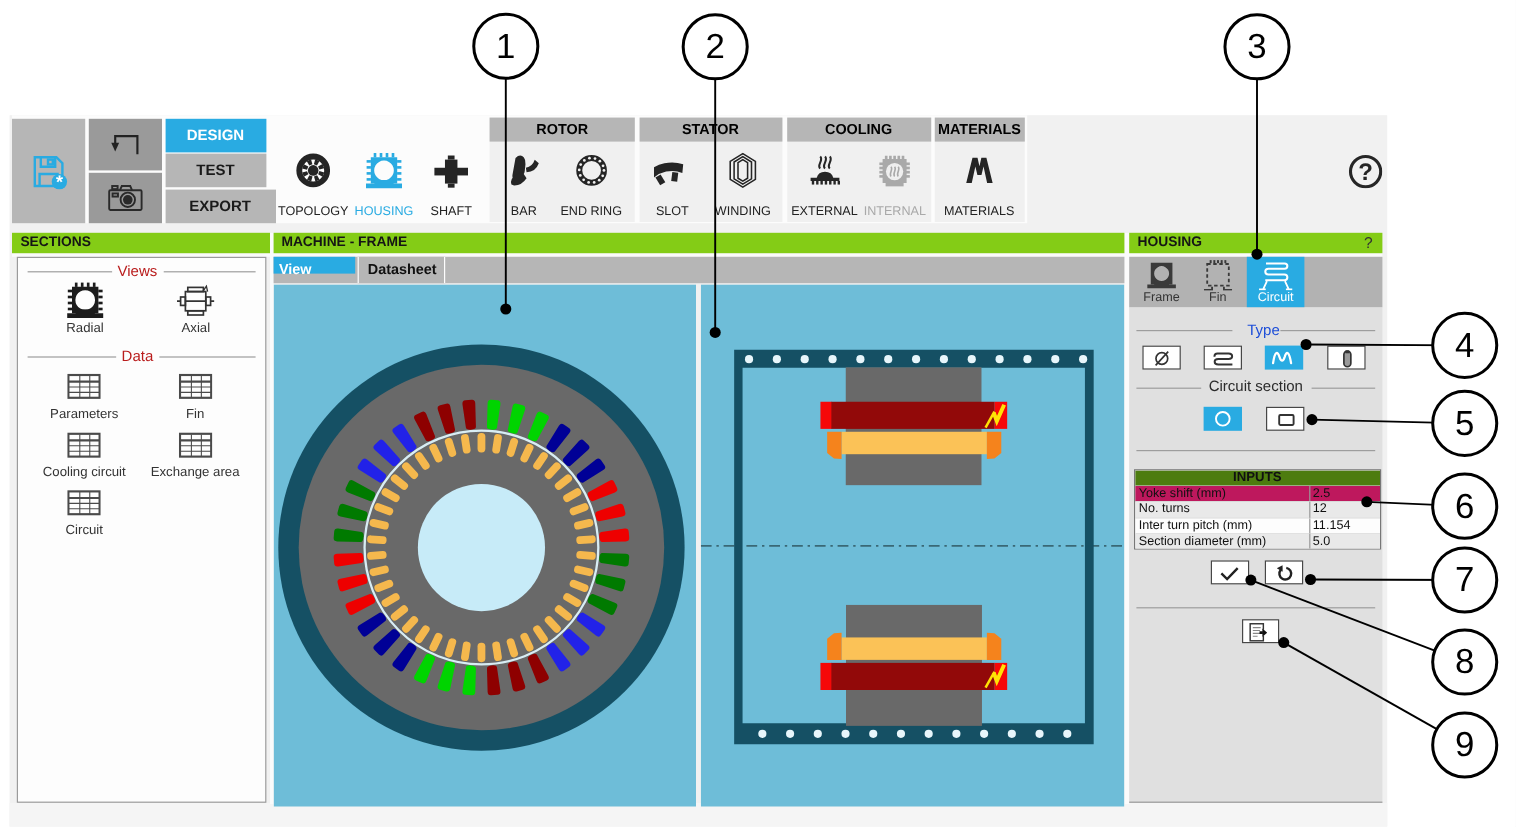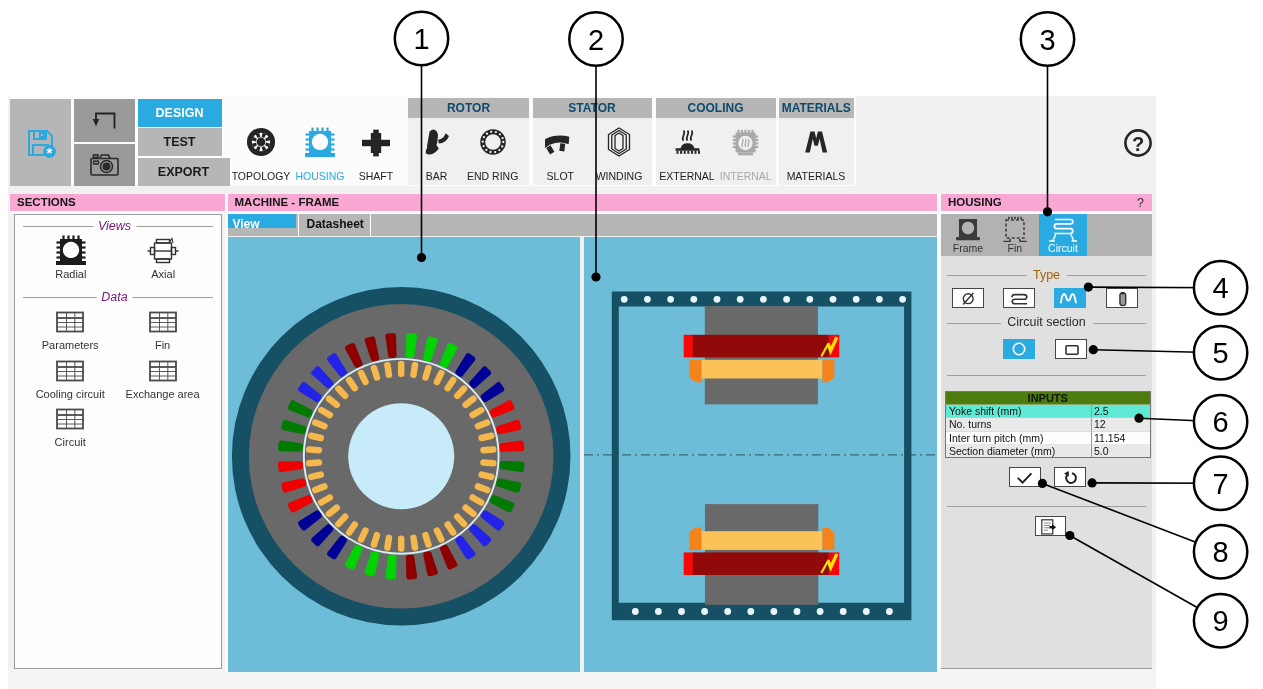--- a/index.html
+++ b/index.html
@@ -1,26 +1,26 @@
 <!DOCTYPE html>
 <html><head><meta charset="utf-8">
 <style>
   * { margin:0; padding:0; box-sizing:border-box; }
   body { font-family:"Liberation Sans", sans-serif; background:#fff; }
   #page { position:relative; width:1263px; height:689px; overflow:hidden; background:#fff; }
   .abs { position:absolute; }
   .gb { background:#b6b6b6; }
-  .hdr { background:#f9a8d4; font-size:11.5px; font-weight:bold; color:#151515;
+  .hdr { background:#84cc16; font-size:11.5px; font-weight:bold; color:#151515;
          line-height:17.5px; padding-left:7px; }
-  .gtitle { font-size:12px; font-weight:bold; color:#0c4a6e; text-align:center; line-height:20px; }
+  .gtitle { font-size:12px; font-weight:bold; color:#000000; text-align:center; line-height:20px; }
   .glabel { font-size:10.5px; color:#222; text-align:center; white-space:nowrap; }
   .tbtn { font-size:12.5px; font-weight:bold; color:#1a1a1a; text-align:center; background:#b6b6b6; }
   .sep { position:absolute; border-top:1px solid #9d9d9d; }
-  .seplabel { position:absolute; font-size:12.5px; color:#701a75; background:inherit; padding:0 5px;
-              transform:translate(-50%,-50%);font-style:italic; }
+  .seplabel { position:absolute; font-size:12.5px; color:#b91c1c; background:inherit; padding:0 5px;
+              transform:translate(-50%,-50%); }
   .wbtn { position:absolute; background:#fff; border:1.5px solid #474747; }
 </style></head>
 <body>
 <div id="page">
 
   <div class="abs" style="left:8px;top:96px;width:1148px;height:593px;background:#f1f1f1"></div>
   <div class="abs" style="left:8px;top:669px;width:1148px;height:20px;background:#f5f5f5"></div>
   <div class="abs" style="left:10px;top:96px;width:846px;height:90px;background:#fcfcfc"></div>
   <div class="abs" style="left:225px;top:193.5px;width:2.5px;height:476px;background:#fbfbfb"></div>
   <div class="abs" style="left:937px;top:193.5px;width:4px;height:476px;background:#fbfbfb"></div>
@@ -462,21 +462,21 @@
       </svg></div>
     <div class="abs glabel" style="left:974.9px;top:242px;width:80px;font-size:10.5px;color:#333">Fin</div>
     <div class="abs" style="left:1049.0px;top:215.5px;width:28px;height:26px"><svg width="28" height="26" viewBox="0 0 28 26" style="">
         <g transform="translate(14 12.5)" stroke="#fff" fill="none">
           <path stroke-width="1.7" d="M -8 -9 H 7.5 Q 9.8 -9 9.8 -6.8 Q 9.8 -4.6 7.5 -4.6 H -6 Q -8.6 -4.6 -8.6 -2.2 Q -8.6 0.2 -6 0.2 H 7.3 Q 9.8 0.2 9.8 2.6 Q 9.8 5 7.3 5 H -8.6"></path>
           <path stroke-width="1.5" d="M -7.2 5.8 L -10.2 12.2 M 7.8 5.8 L 10.8 12.2 M -13.8 12.6 H -8.2 M 8.6 12.6 H 14.2"></path>
         </g>
       </svg></div>
     <div class="abs glabel" style="left:1023.0px;top:242px;width:80px;font-size:10.5px;color:#fff">Circuit</div>
   <div class="sep" style="left:947px;width:199px;top:275.3px"></div>
-    <div class="abs" style="left:1026.5px;top:266.8px;width:40px;height:17px;background:#e0e0e0;font-size:12.5px;color:#a16207;text-align:center;line-height:17px">Type</div>
+    <div class="abs" style="left:1026.5px;top:266.8px;width:40px;height:17px;background:#e0e0e0;font-size:12.5px;color:#1d4ed8;text-align:right;line-height:17px">Type</div>
     <div class="sep" style="left:947px;width:199px;top:322.7px"></div>
     <div class="abs" style="left:1000.5px;top:314.2px;width:92px;height:17px;background:#e0e0e0;font-size:12.5px;color:#2b2b2b;text-align:center;line-height:17px">Circuit section</div>
     <div class="sep" style="left:947px;width:199px;top:375.2px"></div>
     <div class="sep" style="left:947px;width:199px;top:506px"></div>
     <div class="wbtn" style="left:952.3px;top:287.7px;width:32.2px;height:20px"><svg width="30" height="18" viewBox="0 0 30 18" style="">
         <circle cx="15.2" cy="9.7" r="4.9" fill="none" stroke="#333" stroke-width="1.4"></circle>
         <path d="M 10 15.5 L 20.5 4" stroke="#333" stroke-width="1.4"></path>
       </svg></div>
     <div class="wbtn" style="left:1003.2px;top:287.7px;width:32.2px;height:20px"><svg width="30" height="18" viewBox="0 0 30 18" style="">
         <path fill="none" stroke="#333" stroke-width="1.6" d="M 8 8.2 Q 8 5.6 10.6 5.6 H 19.8 Q 22.8 5.6 22.8 7.9 Q 22.8 10.2 19.8 10.2 H 11.2 Q 8.2 10.2 8.2 12.4 Q 8.2 14.7 11.2 14.7 H 23"></path>
@@ -489,21 +489,21 @@
         <rect x="14.3" y="3.0" width="3" height="2.4" fill="#333"></rect>
       </svg></div>
     <div class="abs" style="left:1003.2px;top:339px;width:32.2px;height:20px;background:#29abe2"><svg width="32" height="20" viewBox="0 0 32 20" style="">
         <circle cx="16" cy="10" r="5.7" fill="none" stroke="#fff" stroke-width="1.6"></circle>
       </svg></div>
     <div class="wbtn" style="left:1054.6px;top:339px;width:32.4px;height:20px"><svg width="32" height="19" viewBox="0 0 32 19" style="">
         <rect x="10" y="5.8" width="12" height="8.4" rx="1" fill="none" stroke="#333" stroke-width="1.6"></rect>
       </svg></div>
     <div class="abs" style="left:945px;top:390.5px;width:205.5px;height:67px;border:1px solid #777;background:#fff;font-size:10.5px;color:#111;overflow:hidden">
       <div style="height:13.4px;background:#4d7c0f;font-weight:bold;text-align:center;line-height:13.5px;font-size:11px">INPUTS</div>
-      <div style="height:13.4px;background:#5eead4;line-height:13.2px;position:relative;box-shadow:0 -0.5px 0 #cfcfcf">
+      <div style="height:13.4px;background:#be185d;line-height:13.2px;position:relative;box-shadow:0 -0.5px 0 #cfcfcf">
         <span style="position:absolute;left:3px">Yoke shift (mm)</span>
         <span style="position:absolute;left:148px">2.5</span>
         <span style="position:absolute;left:144.5px;top:0;bottom:0;border-left:1px solid #9a9a9a"></span>
       </div>
       <div style="height:13.4px;background:#e9e9e9;line-height:13.2px;position:relative;box-shadow:0 -0.5px 0 #cfcfcf">
         <span style="position:absolute;left:3px">No. turns</span>
         <span style="position:absolute;left:148px">12</span>
         <span style="position:absolute;left:144.5px;top:0;bottom:0;border-left:1px solid #9a9a9a"></span>
       </div>
       <div style="height:13.4px;background:#fdfdfd;line-height:13.2px;position:relative;box-shadow:0 -0.5px 0 #cfcfcf">

